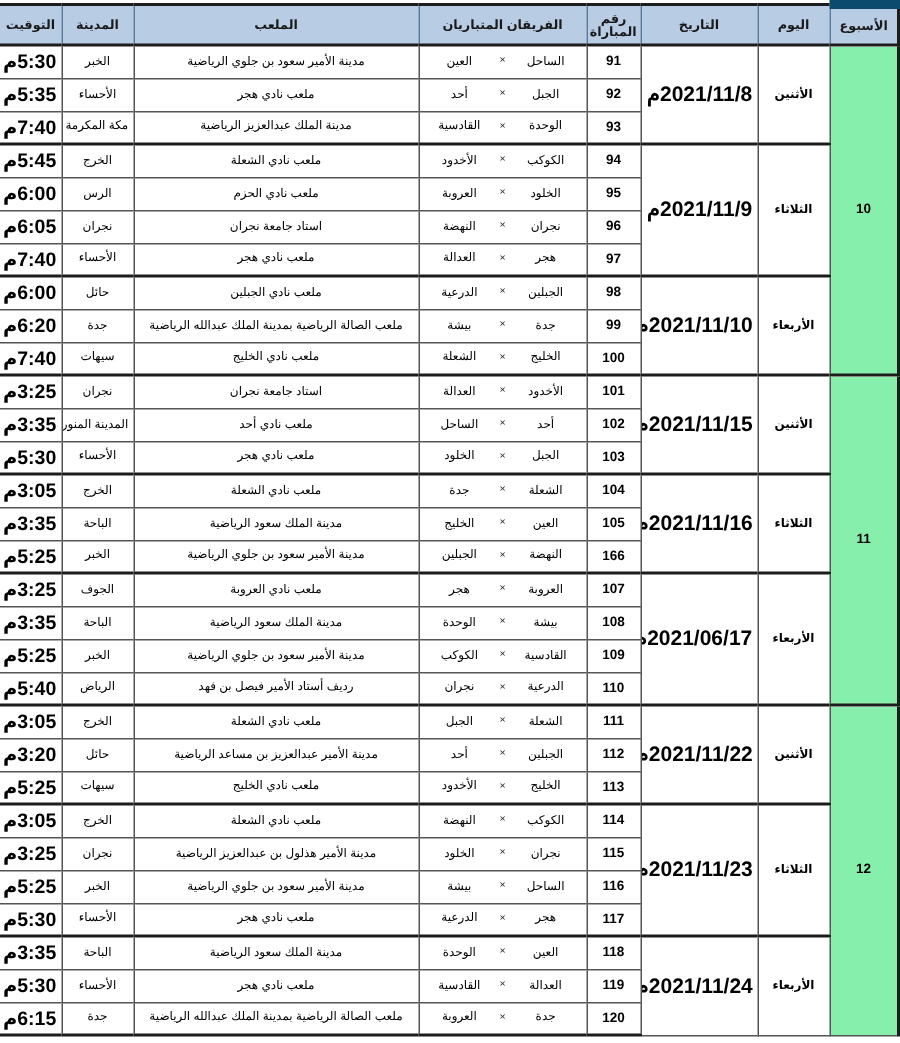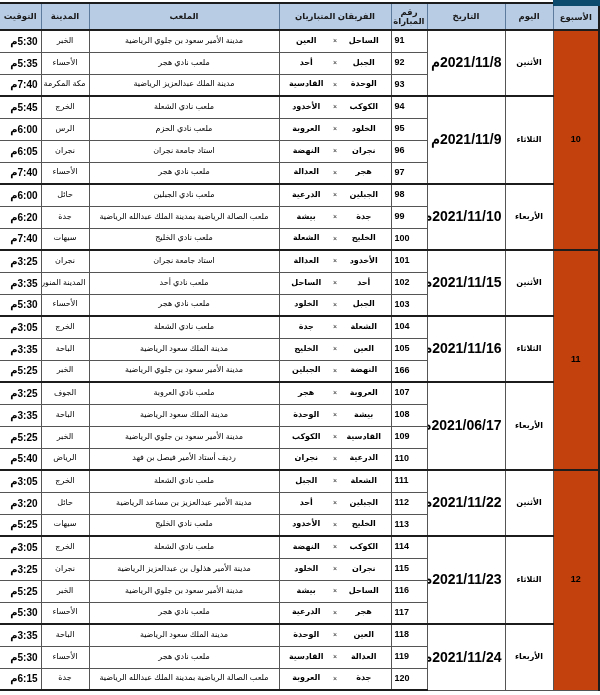--- a/index.html
+++ b/index.html
@@ -61,54 +61,54 @@
     height: 22px;
     padding: 0 3px;
     vertical-align: middle;
     box-sizing: border-box;
     background: #ffffff;
     line-height: 1.1;
     white-space: nowrap;
     overflow: hidden;
   }
   tbody td.week {
-    background: #c2410c;
+    background: #86efac;
     font-weight: bold;
     font-size: 9px;
     text-align: center;
     border-right: 2px solid #1c1c1c;
     border-left: 1px solid #555555;
   }
   tbody td.day {
     font-weight: bold;
     font-size: 8px;
     text-align: center;
   }
   tbody td.date {
     font-weight: bold;
     font-size: 14px;
     font-family: "Liberation Sans", sans-serif;
   }
   tbody td.match {
     font-weight: bold;
     font-size: 9px;
-    text-align: left;
+    text-align: center;
   }
   tbody td.teams { padding: 0; }
   tbody td.stadium {
     text-align: center;
     font-size: 8px;
   }
   tbody td.city {
     text-align: center;
     font-size: 8px;
   }
   tbody td.time {
     font-weight: bold;
-    font-size: 10px;
+    font-size: 13px;
     text-align: right;
     border-left: 2px solid #1c1c1c;
   }
   tbody tr.group-start td { border-top: 2px solid #1c1c1c; }
   tbody tr.last-row td { border-bottom: 2px solid #1c1c1c; }
 
   .teams-wrap {
     display: flex;
     align-items: center;
     justify-content: space-between;
@@ -116,21 +116,20 @@
     height: 100%;
     direction: rtl;
     padding: 0 4px;
     box-sizing: border-box;
   }
   .team-home, .team-away {
     flex: 1 1 0;
     text-align: center;
     font-size: 8px;
     white-space: nowrap;
-    font-weight: bold;
   }
   .vs-mark {
     flex: 0 0 12px;
     text-align: center;
     font-size: 7px;
     color: #222;
   }
 </style>
 </head>
 <body>

